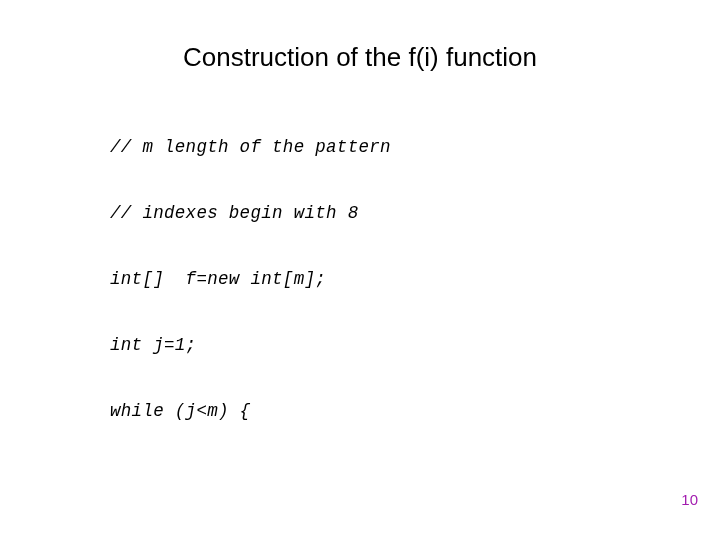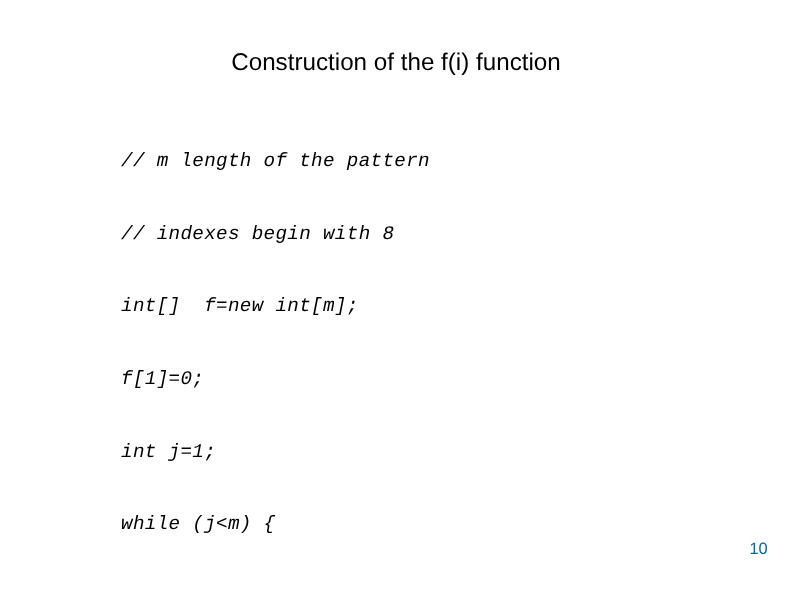--- a/index.html
+++ b/index.html
@@ -15,21 +15,21 @@
     overflow: hidden;
     font-family: "Liberation Sans", sans-serif;
   }
   #slide-title {
     position: absolute;
     left: 0;
     top: 40px;
     width: 720px;
     text-align: center;
     font-family: "Liberation Sans", sans-serif;
-    font-size: 22px;
+    font-size: 26px;
     line-height: 34px;
     font-weight: normal;
     color: #000000;
     letter-spacing: 0px;
     white-space: pre;
   }
   #code-block {
     position: absolute;
     left: 86px;
     top: 92px;
@@ -49,36 +49,35 @@
     white-space: pre;
     margin-left: 24px;
   }
   #page-number {
     position: absolute;
     right: 22px;
     top: 491px;
     font-family: "Liberation Sans", sans-serif;
     font-size: 15px;
     line-height: 18px;
-    color: #0369a1;
+    color: #a21caf;
     white-space: pre;
   }
 </style>
 </head>
 <body>
 
 <div id="slide">
 
   <div id="slide-title">Construction of the f(i) function</div>
 
   <div id="code-block">
     <span class="code-line">// m length of the pattern</span>
     <span class="code-line">// indexes begin with 8</span>
     <span class="code-line">int[]  f=new int[m];</span>
-    <span class="code-line">f[1]=0;</span>
     <span class="code-line">int j=1;</span>
     <span class="code-line">while (j&lt;m) {</span>
     
     
     
     
     
     
     
     

